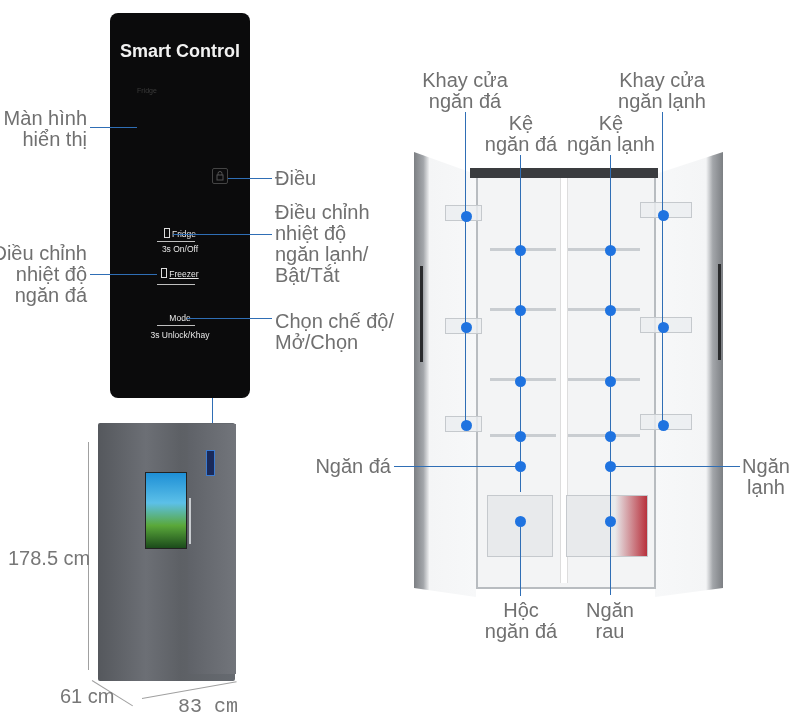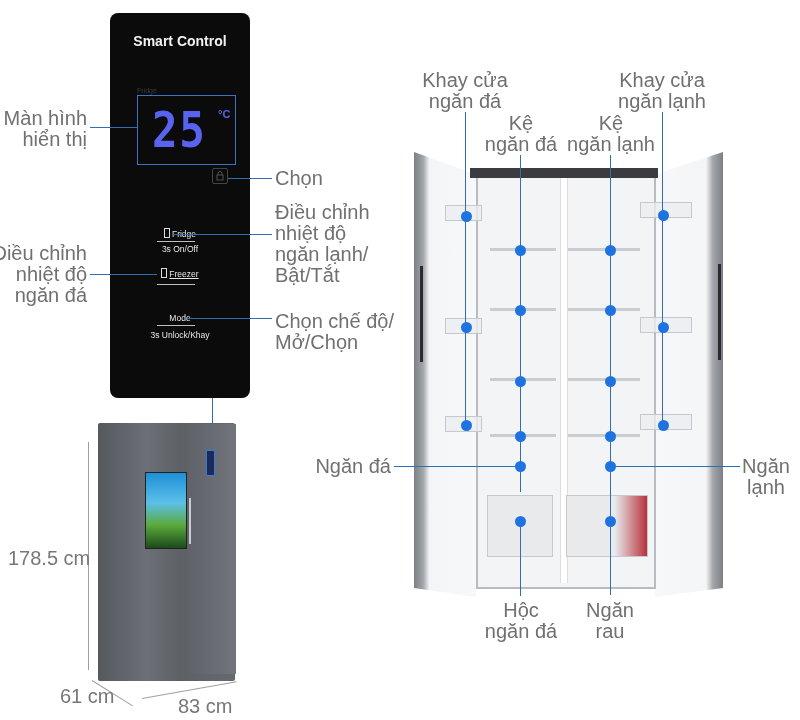--- a/index.html
+++ b/index.html
@@ -8,21 +8,21 @@
   .abs { position:absolute; }
   .label { position:absolute; font-size:20px; line-height:21px; color:#707070; white-space:nowrap; }
   .label.r { text-align:right; }
   .label.c { text-align:center; }
   .line-h { position:absolute; height:1px; background:#2f6eb5; }
   .line-v { position:absolute; width:1px; background:#2f6eb5; }
   .dot { position:absolute; width:11px; height:11px; border-radius:50%; background:#1f73e0; margin:-5px 0 0 -5px; }
 
   
   #panel { left:110px; top:13px; width:140px; height:385px; background:#0b0b0c; border-radius:8px; }
-  #panel-title { left:0; top:20px; width:140px; text-align:center; color:#f2f2f2; font-weight:bold; font-size:14px; }
+  #panel-title { left:0; top:28px; width:140px; text-align:center; color:#f2f2f2; font-weight:bold; font-size:18px; }
   #fridge-small { left:27px; top:74px; color:#3b3b3b; font-size:7px; }
   #display-box { left:27px; top:82px; width:97px; height:68px; border:1px solid #3d73c4; }
   #temp { left:14px; top:6px; font-family:"DejaVu Sans Mono", monospace; font-size:50px; line-height:56px;
           color:#5a63f0; letter-spacing:2px; font-weight:bold; transform:scaleX(0.85); transform-origin:left; }
   #unit { left:80px; top:12px; color:#5a63f0; font-size:11px; font-weight:bold; }
   #lock-box { left:102px; top:155px; width:14px; height:14px; border:1px solid #444; border-radius:2px; }
   .pbtn { position:absolute; color:#e8e8e8; font-size:8.5px; text-align:center; width:140px; left:0; }
   .pbar { position:absolute; left:47px; width:38px; height:1px; background:#bfbfbf; }
   .door-ic { display:inline-block; width:4px; height:8px; border:1px solid #ddd; margin-right:2px; vertical-align:-1px; }
 
@@ -44,24 +44,20 @@
   .tray { position:absolute; height:14px; border:1px solid #c5c9cd; background:rgba(235,238,240,0.8); }
   .drawer { position:absolute; height:60px; background:#e8eaec; border:1px solid #c5c9cd; }
   .handle-v { position:absolute; width:3px; height:96px; background:#2a2b2d; }
 </style>
 </head>
 <body>
 
 <div id="panel" class="abs">
   <div id="panel-title" class="abs">Smart Control</div>
   <div id="fridge-small" class="abs">Fridge</div>
-  <div id="display-box" class="abs">
-    <div id="temp" class="abs">25</div>
-    <div id="unit" class="abs">°C</div>
-  </div>
   <div id="lock-box" class="abs">
     <svg width="14" height="14" viewBox="0 0 14 14">
         <rect x="4" y="6" width="6" height="5" fill="none" stroke="#555" stroke-width="1"></rect>
         <path d="M5 6 V4.5 a2 2 0 0 1 4 0 V6" fill="none" stroke="#555" stroke-width="1"></path>
       </svg>
   </div>
 
   <div class="pbtn" style="top:215px;">
     <span class="door-ic"></span><span>Fridge</span>
   </div>
@@ -75,21 +71,21 @@
 
   <div class="pbtn" style="top:300px;">Mode</div>
   <div class="pbar" style="top:312px;"></div>
   <div class="pbtn" style="top:317px;">3s Unlock/Khay</div>
 </div>
 
 <div class="label r" style="right:713px; top:108px; white-space:pre;">Màn hình
 hiển thị</div>
 <div class="line-h" style="left:90px; top:127px; width:47px;"></div>
 
-<div class="label" style="left:275px; top:168px;">Chọn</div>
+<div class="label" style="left:275px; top:168px;">Điều</div>
 <div class="line-h" style="left:228px; top:178px; width:44px;"></div>
 
 <div class="label" style="left:275px; top:202px; white-space:pre;">Điều chỉnh
 nhiệt độ
 ngăn lạnh/
 Bật/Tắt</div>
 <div class="line-h" style="left:173px; top:234px; width:99px;"></div>
 
 <div class="label r" style="right:713px; top:243px; white-space:pre;">Điều chỉnh
 nhiệt độ
@@ -106,21 +102,21 @@
 <div id="sf-right" class="abs"></div>
 <div id="sf-poster" class="abs"></div>
 <div id="sf-display" class="abs"></div>
 <div id="sf-handle" class="abs"></div>
 
 <div class="dim-line" style="left:88px; top:442px; width:1px; height:228px;"></div>
 <div class="label" style="left:8px; top:548px; color:#777;">178.5 cm</div>
 <div class="dim-line" style="left:92px; top:680px; width:48px; height:1px; transform:rotate(32deg); transform-origin:left;"></div>
 <div class="label" style="left:60px; top:686px; color:#777;">61 cm</div>
 <div class="dim-line" style="left:142px; top:698px; width:96px; height:1px; transform:rotate(-10deg); transform-origin:left;"></div>
-<div class="label" style="left:178px; top:696px; color:#777;">83 cm</div>
+<div class="label" style="left:178px; top:696px; color:#777;font-family:Liberation Mono, monospace;">83 cm</div>
 
 <div id="bf-ldoor" class="abs"></div>
 <div id="bf-rdoor" class="abs"></div>
 <div class="handle-v" style="left:420px; top:266px;"></div>
 <div class="handle-v" style="left:718px; top:264px;"></div>
 <div id="bf-cab" class="abs"></div>
 <div id="bf-top" class="abs"></div>
 <div id="bf-div" class="abs"></div>
 
 <div class="shelf" style="left:490px; top:248px; width:66px;"></div>

